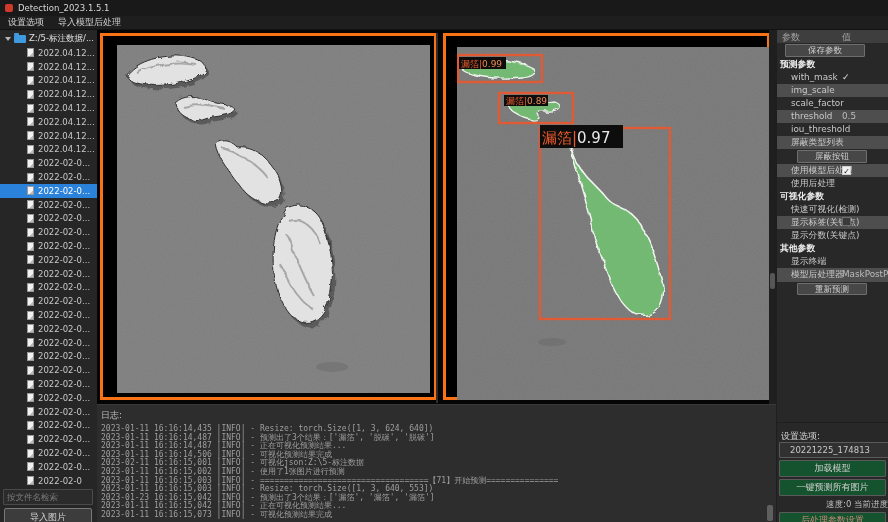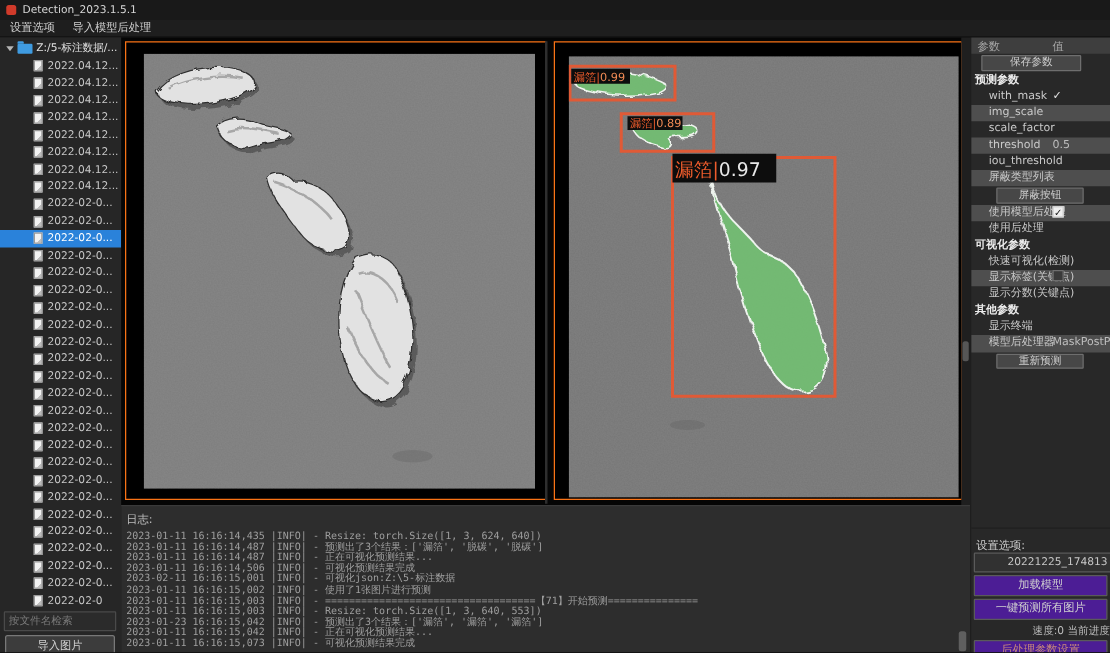--- a/index.html
+++ b/index.html
@@ -34,21 +34,21 @@
   .search-input { position:absolute; left:3px; top:459px; width:90px; height:16px; background:#2b2b2b;
                   border:1px solid #4a4a4a; color:#cfcfcf; font-size:8.5px; padding:0 3px; border-radius:1px;
                   font-family:inherit; }
   .search-input::placeholder { color:#7a7a7a; }
   .import-btn { position:absolute; left:4px; top:478px; width:88px; height:18px; background:#3c3c3c;
                 border:1px solid #787878; border-radius:2px; color:#d2d2d2; font-size:9px; text-align:center;
                 line-height:16px; cursor:default; }
 
   
   .center { position:absolute; left:97px; top:30px; width:679px; height:374px; background:#050505; }
-  .viewer { position:absolute; background:#000; border:1px solid #f97316; }
+  .viewer { position:absolute; background:#000; border:3px solid #f97316; }
   .viewer-left  { left:3px;  top:3px; width:337px; height:367px; }
   .viewer-right { left:346px; top:3px; width:327px; height:367px; }
   .viewer svg { position:absolute; }
   .splitter-line { position:absolute; left:339px; top:3px; width:2px; height:370px; background:#2e2e2e; }
   .splitter-foot { position:absolute; left:333px; top:375px; width:14px; height:3px; background:#5a5a5a; }
 
   
   .log { position:absolute; left:97px; top:404px; width:679px; height:118px; background:#2d2d2d;
          border-top:1px solid #3a3a3a; padding:4px 0 0 4px; overflow:hidden; }
   .log-title { font-size:9px; color:#bdbdbd; margin-bottom:3px; }
@@ -79,22 +79,22 @@
   .checkmark { color:#e0e0e0; font-size:9px; }
   .checkbox { display:inline-block; width:9px; height:9px; vertical-align:-1px; }
   .checkbox.checked { background:#f0f0f0; color:#1a1a1a; font-size:8px; line-height:9px; text-align:center; border:1px solid #d0d0d0; }
   .checkbox.empty { background:#3a3a3a; border:1px solid #6e6e6e; }
 
   
   .model-section { position:absolute; left:0; top:392px; width:111px; height:100px; border-top:1px solid #1f1f1f; }
   .model-label { position:absolute; left:4px; top:7px; font-size:9px; color:#cfcfcf; }
   .model-field { position:absolute; left:2px; top:19px; width:110px; height:16px; background:#313131;
                  border:1px solid #5a5a5a; border-radius:1px; color:#c8c8c8; font-size:8.5px;
-                 text-align:right; line-height:14px; padding-right:2px; overflow:hidden; }
-  .action-btn { position:absolute; left:2px; width:107px; height:17px; background:#4c1d95; border:1px solid #5a5a5a;
+                 text-align:right; line-height:14px; padding-right:18px; overflow:hidden; }
+  .action-btn { position:absolute; left:2px; width:107px; height:17px; background:#14532d; border:1px solid #5a5a5a;
                 border-radius:1px; color:#d0d0d0; font-size:9px; text-align:center; line-height:15px;
                 white-space:nowrap; overflow:hidden; cursor:default; }
   .btn-load { top:37px; }
   .btn-predict-all { top:56px; }
   .speed-text { position:absolute; left:0; top:76px; width:111px; font-size:8.5px; color:#bdbdbd;
                 text-align:right; white-space:nowrap; }
   .btn-postprocess { top:89px; color:#c98b7a; }
 </style>
 </head>
 <body>

